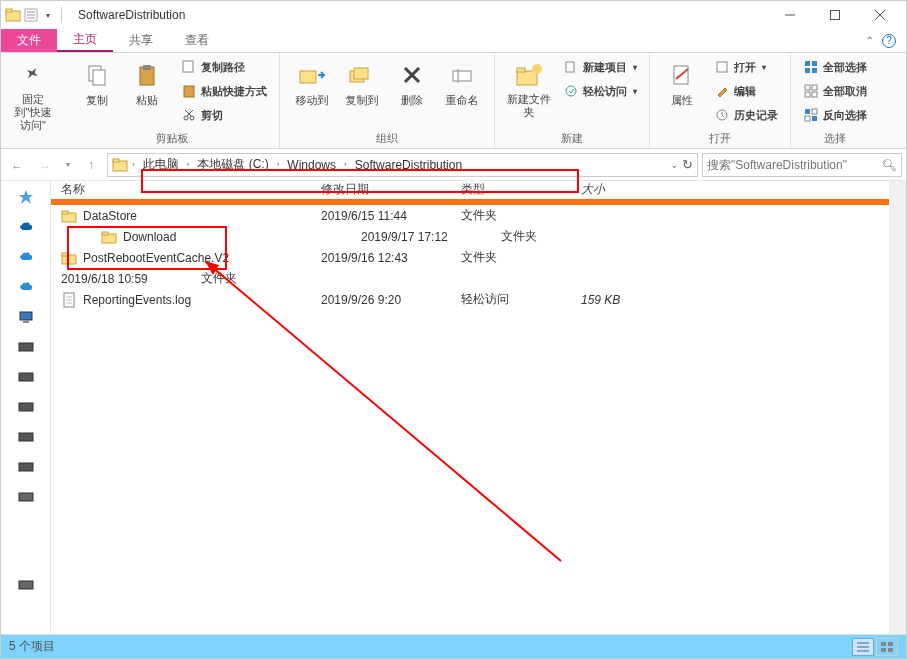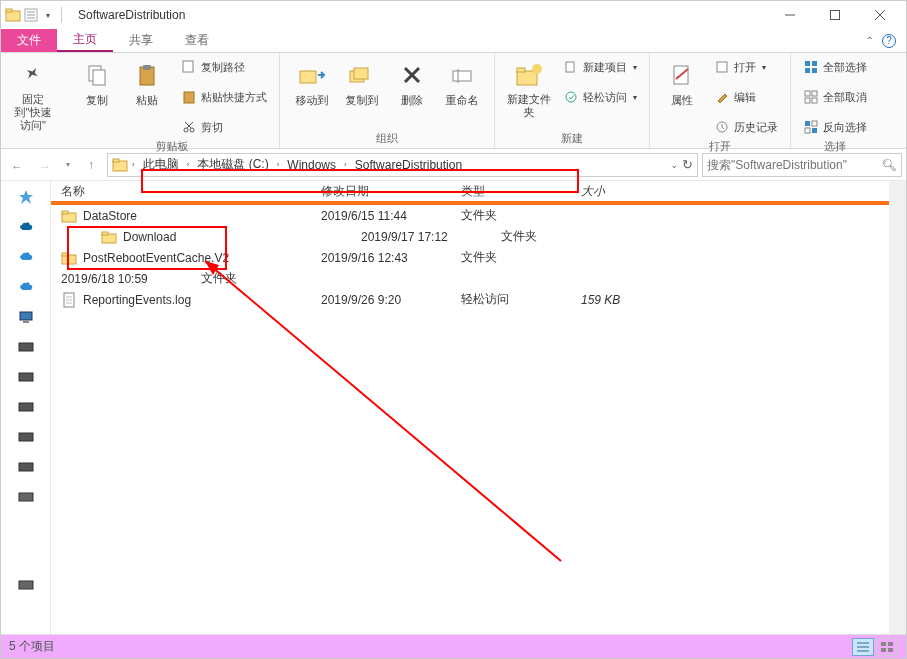--- a/index.html
+++ b/index.html
@@ -26,51 +26,51 @@
     
     
     .ribbon { height: 96px; display: flex; background: #fafafa; border-bottom: 1px solid #d8d8d8; }
     .ribbon-group { display: flex; flex-direction: column; padding: 4px 8px 0 8px; border-right: 1px solid #e0e0e0; }
     .ribbon-group-body { flex: 1; display: flex; align-items: flex-start; gap: 2px; }
     .ribbon-group-label { text-align: center; font-size: 11px; color: #666; padding: 2px 0; }
     .rbtn-large { display: flex; flex-direction: column; align-items: center; justify-content: flex-start; width: 48px; padding: 2px; gap: 2px; font-size: 11px; color: #444; text-align: center; cursor: pointer; }
     .rbtn-large .ico { width: 32px; height: 32px; display: flex; align-items: center; justify-content: center; }
     .rbtn-small { display: flex; align-items: center; gap: 4px; font-size: 11px; color: #444; padding: 2px 4px; cursor: pointer; white-space: nowrap; }
     .rbtn-small .ico16 { width: 16px; height: 16px; display: flex; align-items: center; justify-content: center; }
-    .rstack { display: flex; flex-direction: column; gap: 10px; }
+    .rstack { display: flex; flex-direction: column; gap: 4px; font-weight: bold; }
     
     
     .navbar { height: 32px; display: flex; align-items: center; gap: 4px; padding: 0 4px; border-bottom: 1px solid #e8e8e8; position: relative; }
     .nav-arrow { width: 24px; height: 24px; display: flex; align-items: center; justify-content: center; color: #888; cursor: pointer; }
     .breadcrumb { flex: 1; height: 24px; border: 1px solid #ccc; display: flex; align-items: center; padding: 0 4px; gap: 2px; background: #fff; position: relative; }
     .bc-icon { width: 16px; height: 16px; }
     .bc-seg { font-size: 12px; color: #333; padding: 0 4px; cursor: pointer; }
     .bc-arr { font-size: 8px; color: #555; padding: 0 2px; }
     .bc-right { margin-left: auto; display: flex; align-items: center; gap: 4px; color: #666; }
     .search-box { width: 200px; height: 24px; border: 1px solid #ccc; display: flex; align-items: center; padding: 0 4px; background: #fff; }
     .search-box input { border: none; outline: none; flex: 1; font-size: 12px; color: #888; }
     .search-ico { color: #666; }
     
     
     .content { display: flex; height: 454px; }
     .navpane { width: 50px; border-right: 1px solid #e8e8e8; padding-top: 6px; display: flex; flex-direction: column; align-items: center; gap: 10px; overflow: hidden; }
     .nav-item { width: 20px; height: 20px; display: flex; align-items: center; justify-content: center; }
     
     .filelist { flex: 1; position: relative; }
-    .list-header { display: flex; height: 24px; align-items: center; border-bottom: 4px solid #f97316; color: #444; font-size: 12px; padding-left: 10px; }
+    .list-header { display: flex; height: 24px; align-items: flex-start; border-bottom: 6px solid #f97316; color: #444; font-size: 12px; padding-left: 10px; }
     .col-name { width: 260px; }
     .col-date { width: 140px; }
     .col-type { width: 120px; }
     .col-size { width: 100px; font-style: italic; }
     .list-row { display: flex; height: 21px; align-items: center; font-size: 12px; padding-left: 10px; }
     .fico { width: 16px; height: 16px; margin-right: 6px; flex-shrink: 0; }
     .list-scroll { position: absolute; right: 0; top: 0; bottom: 0; width: 17px; background: #f0f0f0; }
     
     
-    .statusbar { position: absolute; left: 0; right: 0; bottom: 0; height: 24px; display: flex; align-items: center; padding: 0 8px; border-top: 1px solid #e0e0e0; background: #f0abfc; font-size: 12px; color: #555; }
+    .statusbar { position: absolute; left: 0; right: 0; bottom: 0; height: 24px; display: flex; align-items: center; padding: 0 8px; border-top: 1px solid #e0e0e0; background: #7dd3fc; font-size: 12px; color: #555; }
     .statusbar-right { margin-left: auto; display: flex; gap: 2px; }
     .view-btn { width: 22px; height: 18px; border: 1px solid #ccc; display: flex; align-items: center; justify-content: center; font-size: 9px; }
     .view-btn.active { background: #cde6f7; border-color: #6aa8dc; }
     
     
     .annotation { position: absolute; pointer-events: none; }
     .red-box1 { border: 2px solid #ff0000; }
     .red-box2 { border: 2px solid #ff0000; }
     
     

